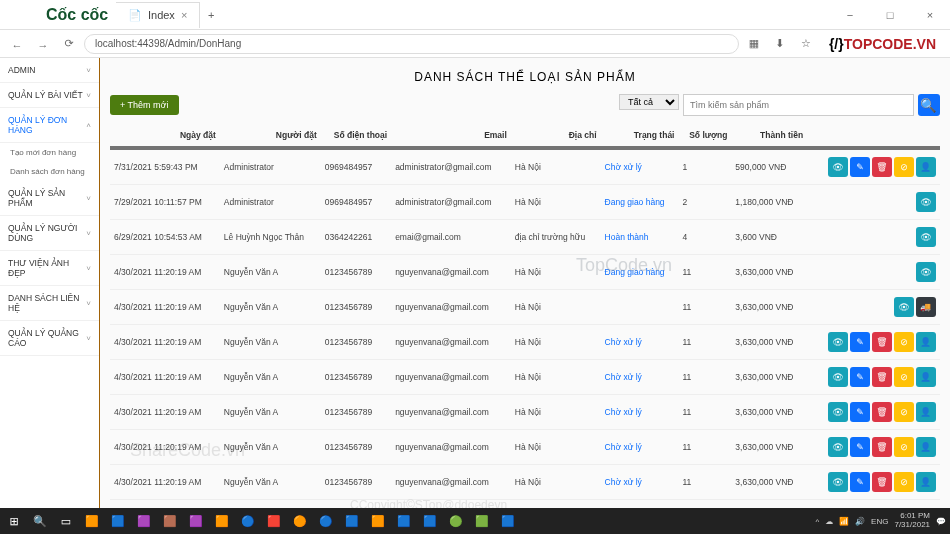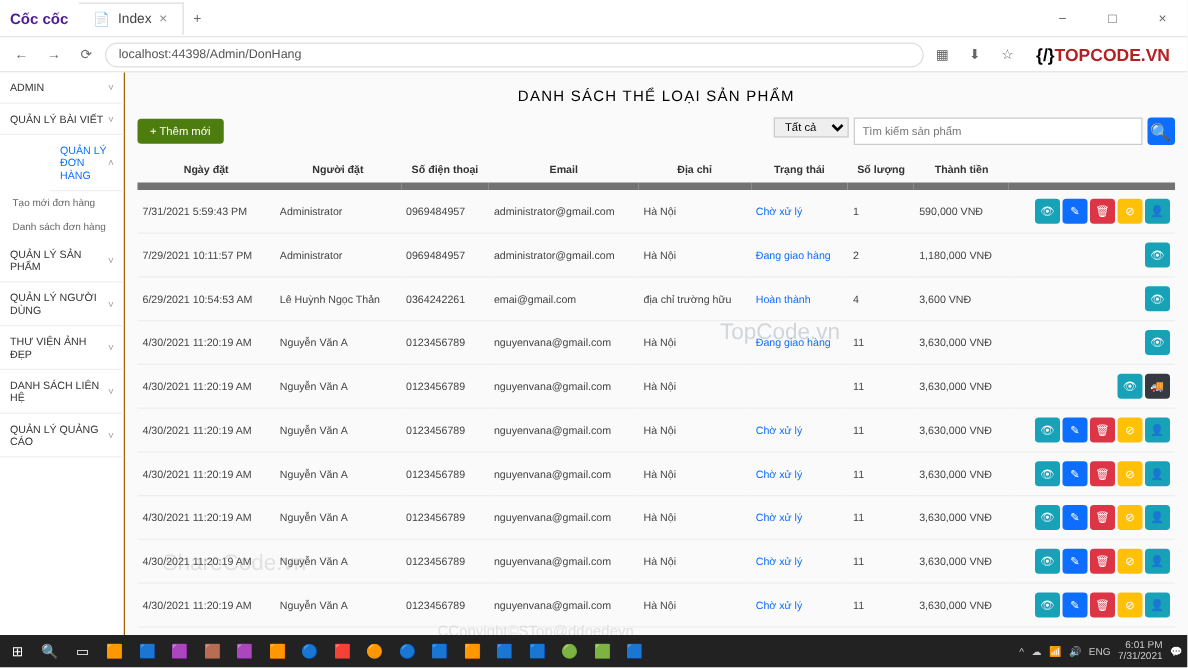--- a/index.html
+++ b/index.html
@@ -5,46 +5,46 @@
 * { box-sizing: border-box; margin: 0; padding: 0; }
 body { font-family: Arial, sans-serif; font-size: 11px; background: #f5f5f5; width: 950px; height: 534px; overflow: hidden; position: relative; }
 
 .titlebar { height: 30px; background: #fff; display: flex; align-items: center; border-bottom: 1px solid #e0e0e0; }
 .tab-group { display: flex; align-items: center; height: 100%; }
 .browser-tab { display: flex; align-items: center; padding: 0 12px; height: 26px; gap: 6px; font-size: 11px; color: #444; }
 .browser-tab.active { background: #fff; border-top: 1px solid #ddd; border-right: 1px solid #ddd; }
 .tab-close { color: #888; cursor: pointer; }
 .win-controls { margin-left: auto; display: flex; }
 .win-btn { width: 40px; height: 30px; display: flex; align-items: center; justify-content: center; color: #666; }
-.coccoc-logo { color: #4c1d95; font-weight: bold; padding: 0 8px; font-size: 12px; }
+.coccoc-logo { color: #14532d; font-weight: bold; padding: 0 8px; font-size: 16px; margin-left: 38px; }
 
 .addrbar { height: 28px; background: #fff; display: flex; align-items: center; padding: 0 6px; gap: 4px; border-bottom: 1px solid #e0e0e0; }
 .nav-btn { width: 22px; height: 22px; display: flex; align-items: center; justify-content: center; color: #666; }
 .url-input { flex: 1; height: 20px; border: 1px solid #ddd; border-radius: 10px; padding: 0 10px; font-size: 10px; color: #555; }
 .topcode-logo { font-weight: bold; color: #b52025; font-size: 14px; padding: 0 8px; }
 .topcode-logo .bracket { color: #000; }
 
 .content-wrap { display: flex; height: 450px; background: #fafafa; }
 .sidebar { width: 100px; background: #fff; border-right: 1px solid #a16207; display: flex; flex-direction: column; font-size: 8.5px; }
 .side-item { padding: 7px 8px; border-bottom: 1px solid #f0f0f0; display: flex; justify-content: space-between; align-items: center; color: #333; cursor: pointer; }
-.side-item.active { color: #0d6efd; margin-left: 40px; }
+.side-item.active { color: #0d6efd; }
 .side-sub { padding: 5px 10px; font-size: 8px; color: #666; cursor: pointer; }
 .chev { font-size: 8px; color: #999; }
 
 .main { flex: 1; padding: 6px 10px; overflow: hidden; }
 .page-title { text-align: center; font-size: 12px; font-weight: 500; margin: 6px 0 10px; letter-spacing: 1px; }
 .toolbar { display: flex; align-items: center; margin-bottom: 8px; gap: 4px; }
 .btn-add { background: #4d7c0f; color: #fff; border: none; padding: 5px 10px; font-size: 9px; border-radius: 3px; cursor: pointer; }
 .toolbar-right { margin-left: auto; display: flex; gap: 4px; }
 .sel-filter { height: 16px; font-size: 9px; border: 1px solid #ccc; padding: 0 4px; width: 60px; }
 .search-input { height: 22px; width: 231px; border: 1px solid #ccc; padding: 0 6px; font-size: 9px; }
 .btn-search { width: 22px; height: 22px; background: #0d6efd; color: #fff; border: none; border-radius: 3px; cursor: pointer; }
 
 table { width: 100%; border-collapse: collapse; font-size: 8.5px; }
-th { text-align: center; padding: 6px 4px; color: #333; font-weight: 600; border-bottom: 6px solid #737373; }
+th { text-align: right; padding: 6px 4px; color: #333; font-weight: 600; border-bottom: 4px solid #737373; }
 td { padding: 7px 4px; border-bottom: 1px solid #eee; color: #444; vertical-align: middle; }
 .status-link { color: #0d6efd; cursor: pointer; }
 .actions { display: flex; gap: 2px; justify-content: flex-end; }
 .abtn { width: 20px; height: 20px; border: none; border-radius: 3px; color: #fff; font-size: 9px; cursor: pointer; display: flex; align-items: center; justify-content: center; }
 .b-info { background: #17a2b8; }
 .b-primary { background: #0d6efd; }
 .b-danger { background: #dc3545; }
 .b-warn { background: #ffc107; }
 .b-dark { background: #343a40; }
 

